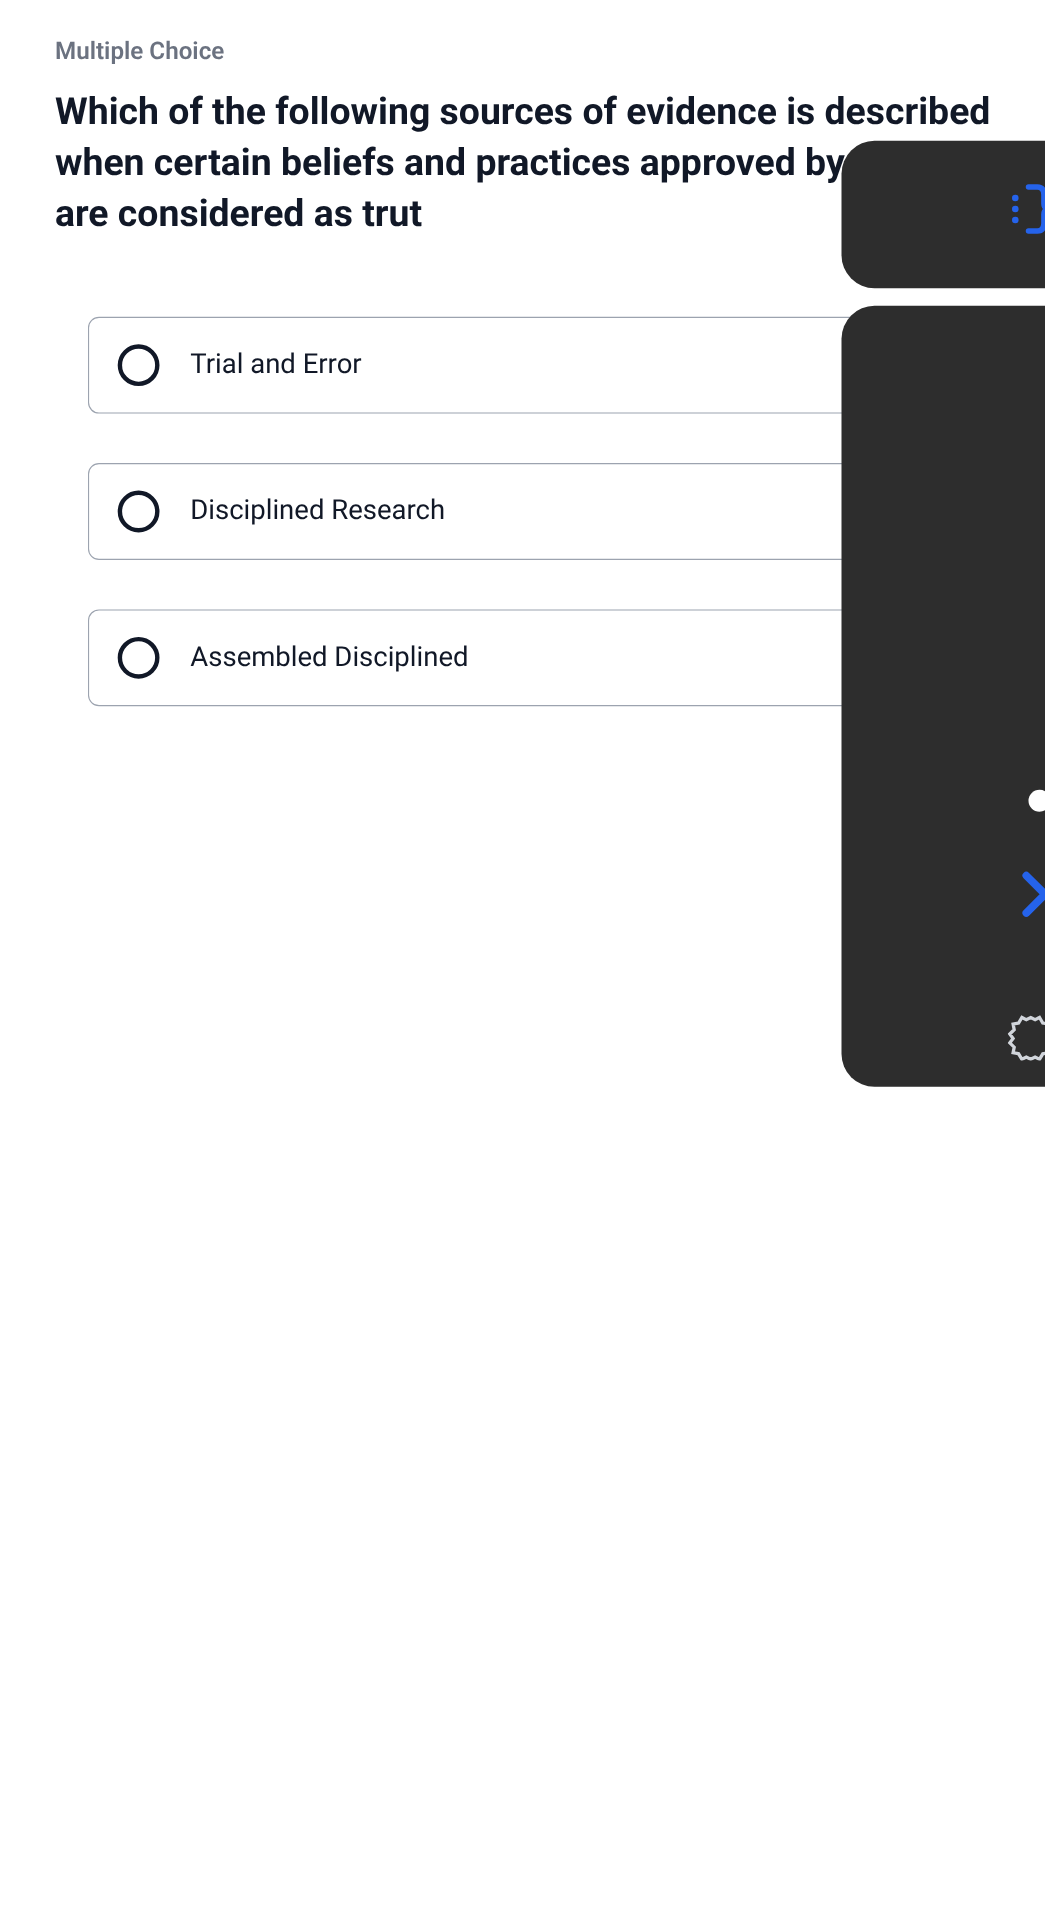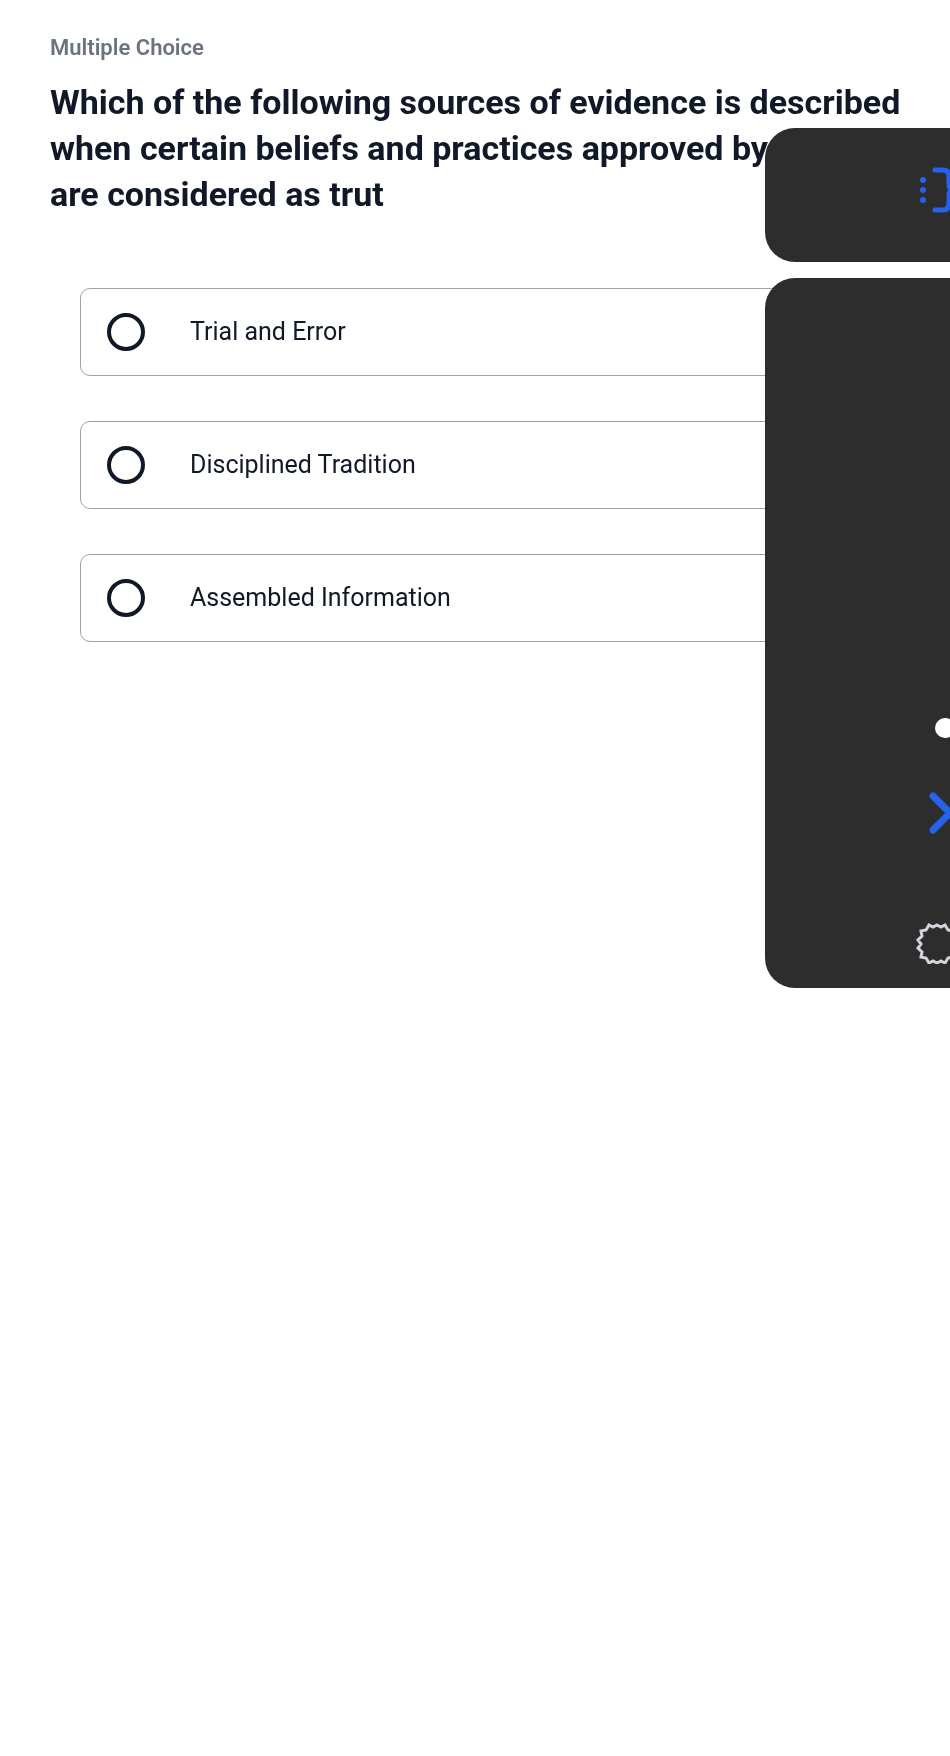--- a/index.html
+++ b/index.html
@@ -36,21 +36,20 @@
     }
     .option {
       display: flex;
       align-items: center;
       border: 1px solid #9ca3af;
       border-radius: 10px;
       padding: 24px 26px;
       margin-bottom: 45px;
       cursor: pointer;
       background: #ffffff;
-      gap: 17px;
     }
     .radio-circle {
       width: 38px;
       height: 38px;
       border: 4px solid #111827;
       border-radius: 50%;
       flex-shrink: 0;
       margin-right: 28px;
     }
     .option-label {
@@ -116,25 +115,25 @@
   <div class="question-type">Multiple Choice</div>
   <div class="question-text">Which of the following sources of evidence is described when certain beliefs and practices approved by experts are considered as trut</div>
 
   <div class="options-container">
     <div class="option">
       <div class="radio-circle"></div>
       <div class="option-label">Trial and Error</div>
     </div>
     <div class="option">
       <div class="radio-circle"></div>
-      <div class="option-label">Disciplined Tradition</div>
+      <div class="option-label">Disciplined Research</div>
     </div>
     <div class="option">
       <div class="radio-circle"></div>
-      <div class="option-label">Assembled Information</div>
+      <div class="option-label">Assembled Disciplined</div>
     </div>
   </div>
 </div>
 
 <div class="side-panel-top">
   <span class="side-panel-top-icon">
     <svg width="40" height="50" viewBox="0 0 40 50" fill="none">
       <path d="M 20 5 L 28 5 Q 34 5 34 12 L 34 20 Q 34 25 40 25 Q 34 25 34 30 L 34 38 Q 34 45 28 45 L 20 45" stroke="#2563eb" stroke-width="5" fill="none" stroke-linecap="round"></path>
       <circle cx="8" cy="15" r="3" fill="#2563eb"></circle>
       <circle cx="8" cy="25" r="3" fill="#2563eb"></circle>

